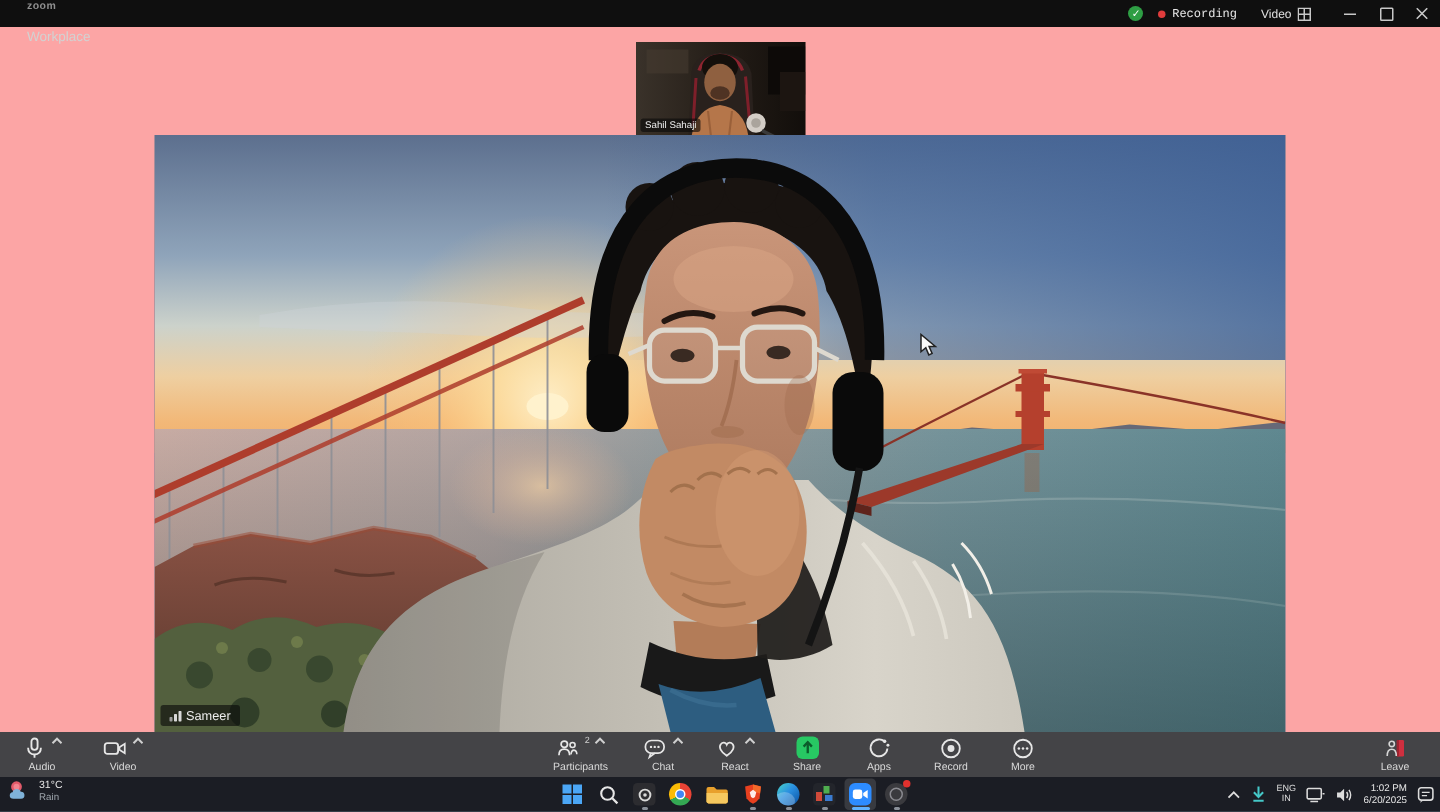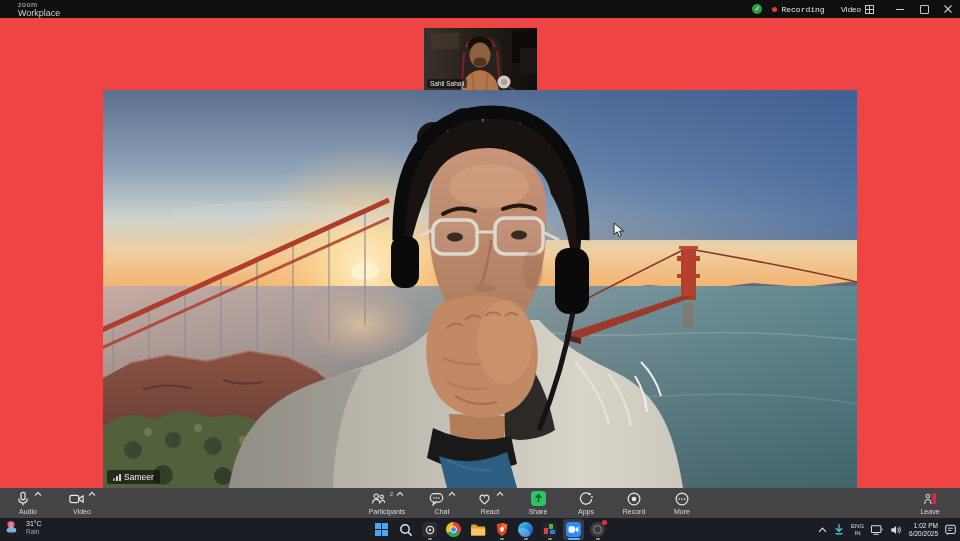--- a/index.html
+++ b/index.html
@@ -5,34 +5,34 @@
   html,body{margin:0;padding:0;}
   body{
     width:960px;height:541px;position:relative;overflow:hidden;
     background:#191919;font-family:"Liberation Sans",sans-serif;
     -webkit-font-smoothing:antialiased;
   }
   
   .titlebar{position:absolute;top:0;left:0;width:960px;height:18px;background:#0f0f0f;z-index:30;}
   .brand{position:absolute;left:18px;top:1px;line-height:1;}
   .brand .small{font-size:7px;font-weight:bold;color:#8f8f8f;letter-spacing:.3px;}
-  .brand .large{font-size:9px;color:#d2d2d2;margin-top:1px;}
+  .brand .large{font-size:9px;color:#d2d2d2;margin-top:12px;}
   .tb-right{position:absolute;right:0;top:0;height:18px;display:flex;align-items:center;}
   .shield{width:10px;height:10px;border-radius:50%;background:#2e9e44;color:#fff;font-size:7px;
     display:flex;align-items:center;justify-content:center;margin-right:10px;}
   .rec{display:flex;align-items:center;gap:4px;margin-right:16px;}
   .rec-dot{width:5px;height:5px;border-radius:50%;background:#e03c3c;}
   .rec-label{font-size:8px;color:#e8e8e8;font-family:Liberation Mono, monospace;}
   .view{display:flex;align-items:center;gap:4px;margin-right:14px;}
   .view-label{font-size:8px;color:#e0e0e0;}
   .winbtn{width:24px;height:18px;display:flex;align-items:center;justify-content:center;color:#c8c8c8;}
   .minim{width:8px;height:1px;background:#c8c8c8;}
   .maxim{width:7px;height:7px;border:1px solid #c8c8c8;border-radius:1px;}
   
-  .stage{position:absolute;top:18px;left:0;width:960px;height:470px;background:#ef4444;}
+  .stage{position:absolute;top:18px;left:0;width:960px;height:470px;background:#fca5a5;}
   .thumb{position:absolute;left:424px;top:10px;width:113px;height:63px;background:#221c17;overflow:hidden;}
   .nametag{position:absolute;left:3px;bottom:3px;background:rgba(10,10,10,.62);color:#eee;
     border-radius:2px;display:flex;align-items:center;gap:3px;z-index:5;}
   .thumb .nametag{font-size:6.5px;padding:1px 3px;}
   .mainvid{position:absolute;left:103px;top:72px;width:754px;height:398px;overflow:hidden;background:#6b7c90;}
   .mainvid .nametag{font-size:8.5px;padding:2px 6px;left:4px;bottom:4px;}
   .sigbars{display:flex;align-items:flex-end;gap:1px;}
   .sigbars i{display:block;width:2px;background:#d8d8d8;border-radius:.5px;}
   .sigbars i:nth-child(1){height:3px;background:#9a9a9a;}
   .sigbars i:nth-child(2){height:5px;}

